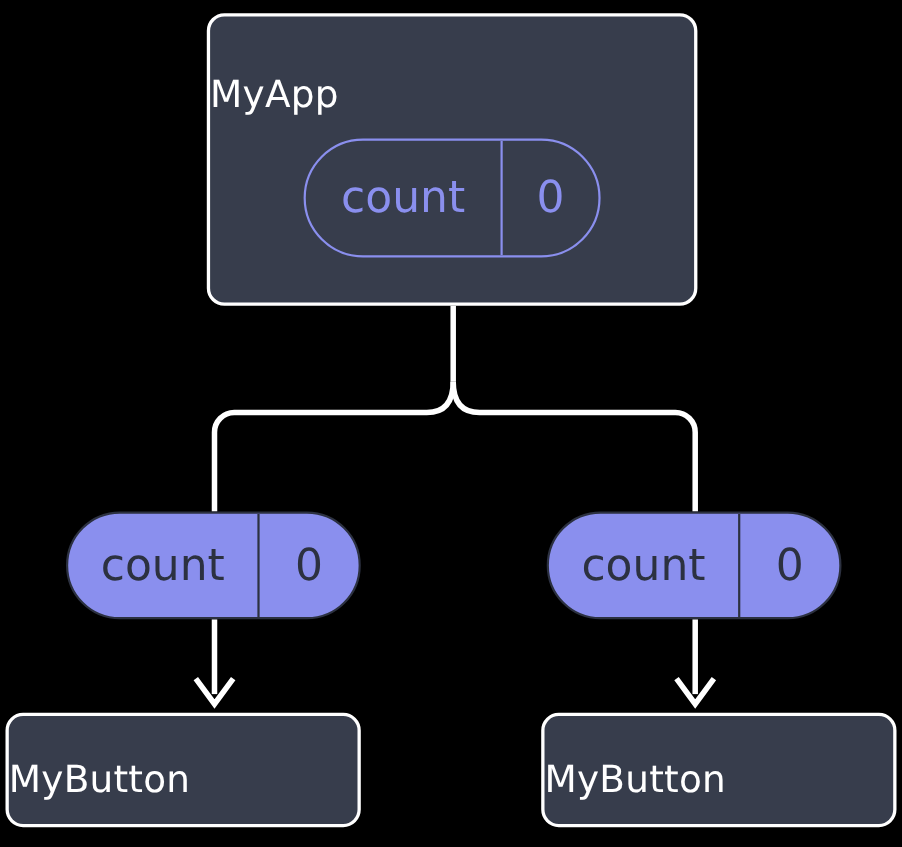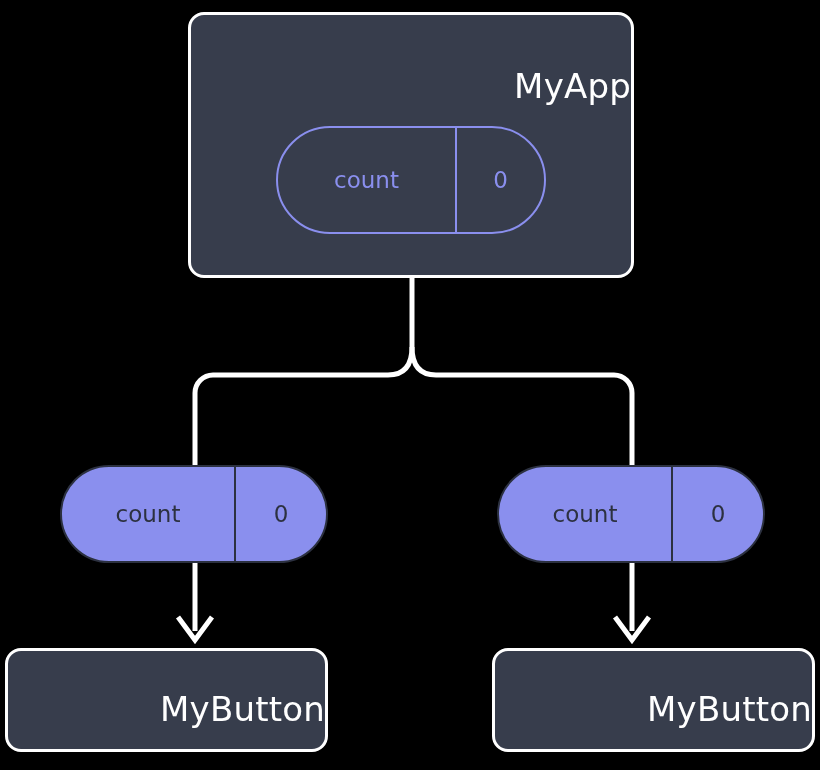--- a/index.html
+++ b/index.html
@@ -30,23 +30,22 @@
     box-sizing: border-box;
     background: #373D4C;
     border: 3px solid #FFFFFF;
     border-radius: 16px;
   }
   .comp-title {
     color: #FFFFFF;
     font-size: 34px;
     font-weight: 400;
     letter-spacing: 0.2px;
-    text-align: right;
+    text-align: left;
     white-space: nowrap;
-    padding-left: 16px;
   }
 
   
   #app-box {
     left: 188px;
     top: 12px;
     width: 446px;
     height: 266px;
   }
   #app-box .comp-title {
@@ -78,21 +77,21 @@
     display: flex;
     align-items: stretch;
     border-radius: 999px;
     overflow: hidden;
   }
   .pill-key, .pill-val {
     display: flex;
     align-items: center;
     justify-content: center;
     white-space: nowrap;
-    font-size: 23px;
+    font-size: 40px;
     font-weight: 400;
   }
 
   
   #app-pill {
     left: 276px;
     top: 126px;
     width: 270px;
     height: 108px;
     border: 2px solid #8A8FEE;

